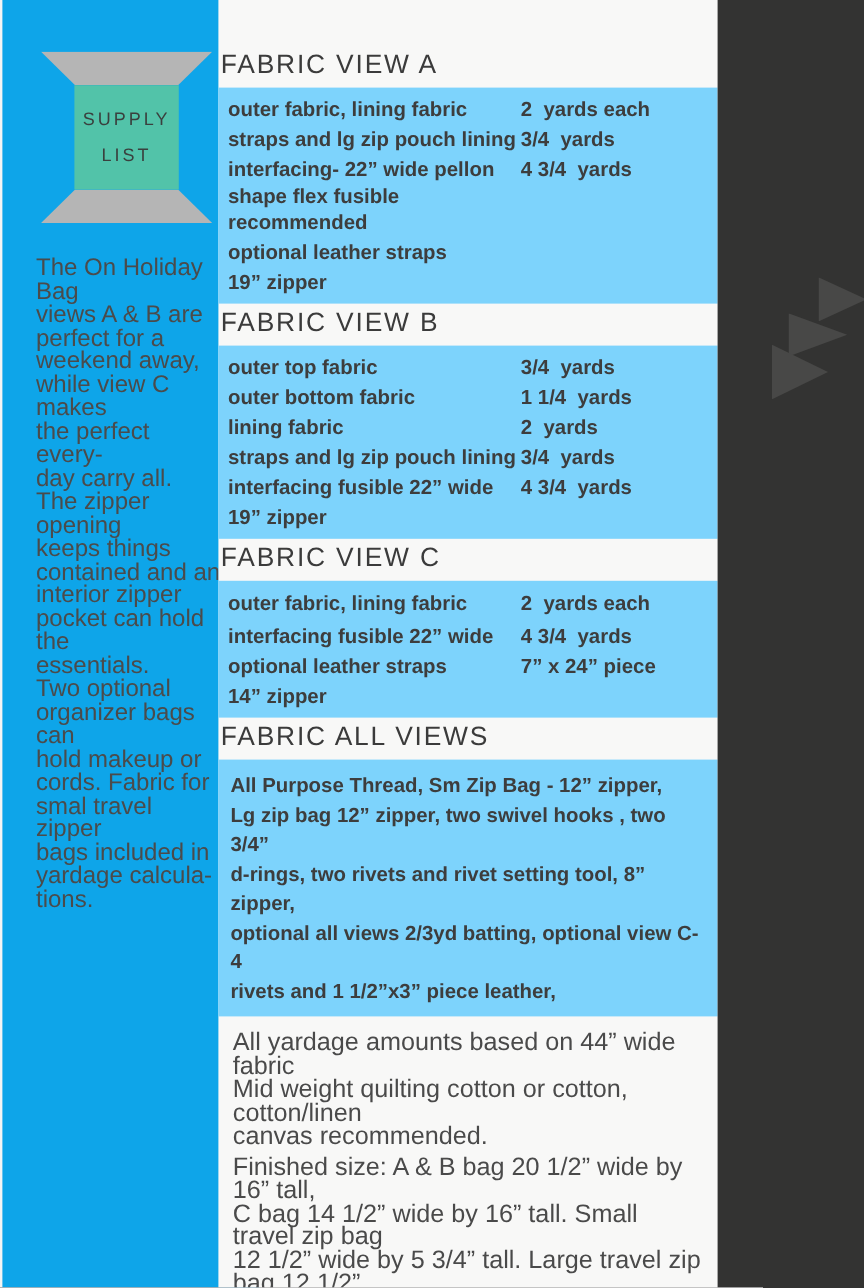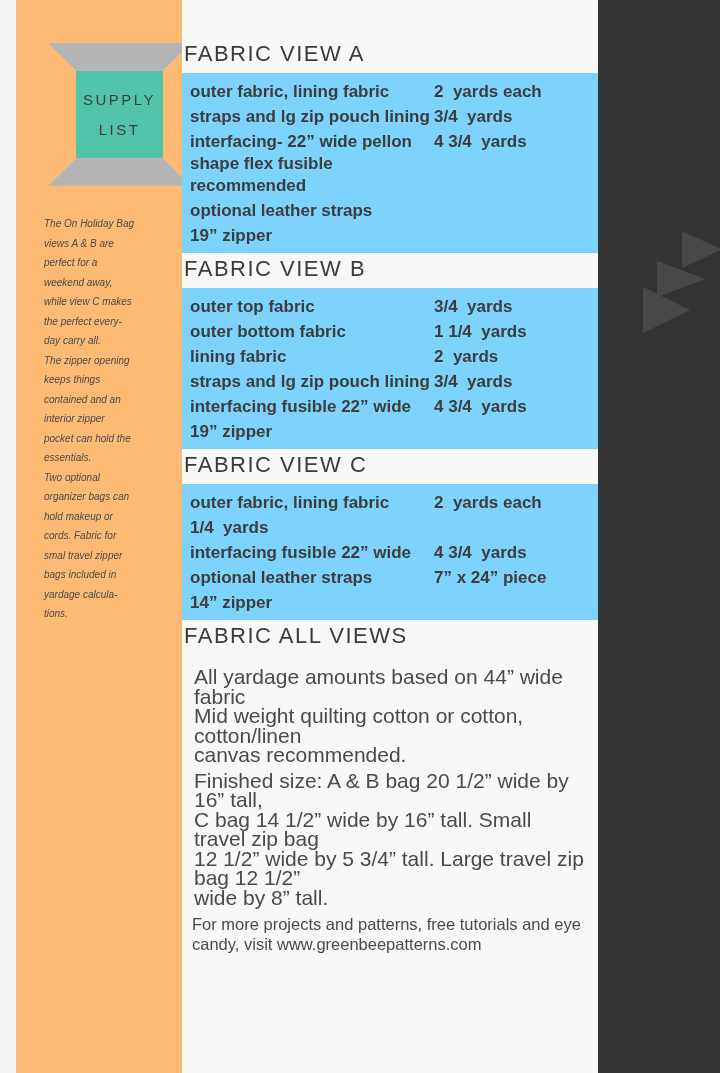--- a/index.html
+++ b/index.html
@@ -1,28 +1,28 @@
 <!DOCTYPE html>
 <html><head>
 <meta charset="utf-8">
 <style>
   html,body{margin:0;padding:0;background:#888;}
   .page{position:relative;width:720px;height:1073px;margin:0 auto;background:#f5f5f4;
         font-family:"Liberation Sans",sans-serif;overflow:hidden;}
 
   
-  .left-col{position:absolute;left:16px;top:0;width:214px;height:100%;background:#fdba74;}
+  .left-col{position:absolute;left:2px;top:0;width:214px;height:100%;background:#0ea5e9;}
   .spool{position:absolute;left:32px;top:43px;width:143px;}
   .spool-top{height:28px;background:#b5b5b5;clip-path:polygon(0 0,100% 0,80% 100%,20% 100%);}
   .spool-mid{width:87px;height:87px;margin:0 auto;background:#52c3a9;display:flex;
              flex-direction:column;align-items:center;justify-content:center;gap:13px;}
   .spool-mid span{font-size:15px;letter-spacing:2.5px;color:#3a403e;font-weight:400;}
   .spool-bot{height:28px;background:#b5b5b5;clip-path:polygon(20% 0,80% 0,100% 100%,0 100%);}
   .sidebar-text{position:absolute;left:28px;top:214px;width:154px;margin:0;
-                font-size:10px;line-height:19.5px;color:#4b4b4b;white-space:pre-line;font-style:italic;}
+                font-size:20px;line-height:19.5px;color:#4b4b4b;white-space:pre-line;}
 
   
   .main-col{position:absolute;left:182px;top:0;width:416px;min-height:100%;
             background:#f8f8f7;padding-top:38px;box-sizing:border-box;}
   h2.sec{margin:0;padding:2px 0 5px 2px;font-size:22px;line-height:28px;font-weight:400;
          letter-spacing:1.5px;color:#3b3b3b;}
   .block{background:#7dd3fc;padding:8px 0 6px 8px;}
   .row{display:flex;align-items:flex-start;margin-bottom:3px;}
   .row:last-child{margin-bottom:0;}
   .lbl,.val{font-size:17px;font-weight:700;color:#3d3d3d;line-height:22px;white-space:pre-wrap;}
@@ -140,39 +140,45 @@
     </section>
 
     <section>
       <h2 class="sec">FABRIC VIEW C</h2>
       <div class="block">
         <div class="row">
           <span class="lbl">outer fabric, lining fabric</span>
           <span class="val">2  yards each</span>
         </div>
         <div class="row">
-          <span class="val">1/4  yards</span>
         </div>
         <div class="row">
           <span class="lbl">interfacing fusible 22” wide</span>
           <span class="val">4 3/4  yards</span>
         </div>
         <div class="row">
           <span class="lbl">optional leather straps</span>
           <span class="val">7” x 24” piece</span>
         </div>
         <div class="row">
           <span class="lbl">14” zipper</span>
           <span class="val"></span>
         </div>
       </div>
     </section>
 
     <section>
       <h2 class="sec">FABRIC ALL VIEWS</h2>
+      <div class="block notions">
+        <p>All Purpose Thread, Sm Zip Bag - 12” zipper,
+Lg zip bag 12” zipper, two swivel hooks , two 3/4”
+d-rings, two rivets and rivet setting tool, 8” zipper,
+optional all views 2/3yd batting, optional view C-4
+rivets and 1 1/2”x3” piece leather,</p>
+      </div>
     </section>
 
     <div class="yardage">
       <p>All yardage amounts based on 44” wide fabric
 Mid weight quilting cotton or cotton, cotton/linen
 canvas recommended.</p>
       <p>Finished size: A &amp; B bag 20 1/2” wide by 16” tall,
 C bag 14 1/2” wide by 16” tall. Small travel zip bag
 12 1/2” wide by 5 3/4” tall. Large travel zip bag 12 1/2”
 wide by 8” tall.</p>

